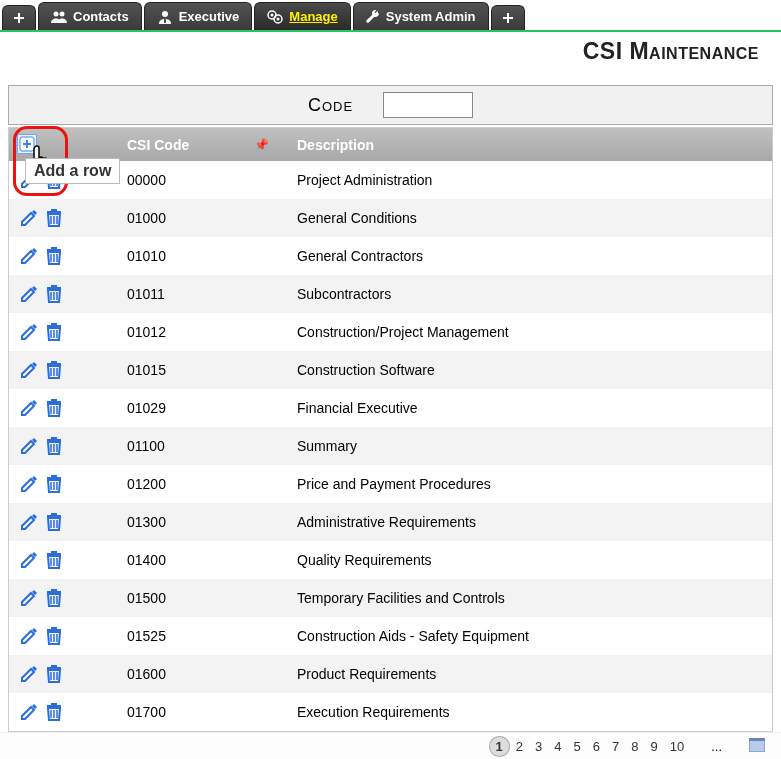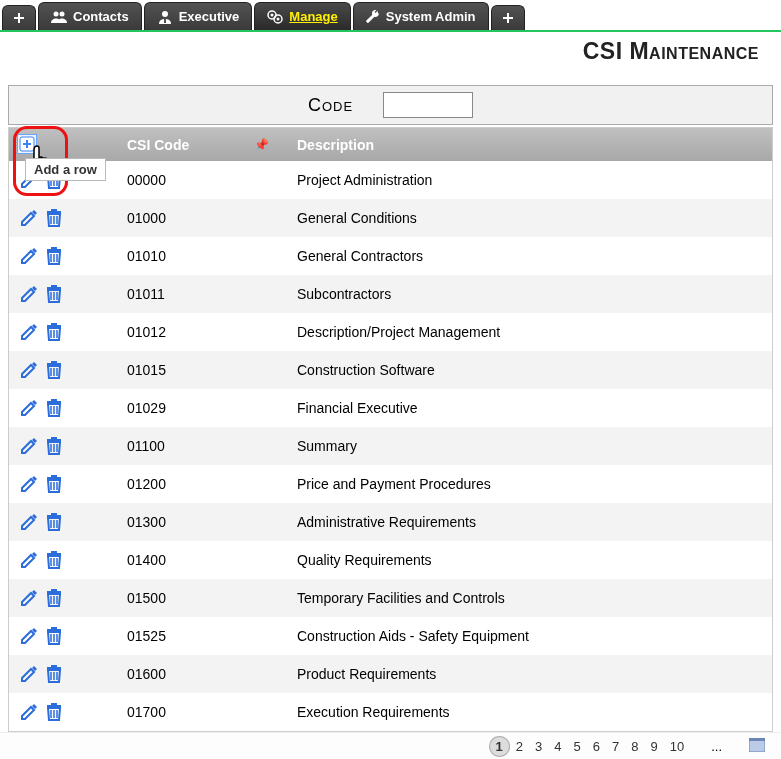--- a/index.html
+++ b/index.html
@@ -111,21 +111,21 @@
       background: #eef4ff;
       cursor: pointer;
     }
     .add-hint {
       position: absolute;
       left: 16px;
       top: 30px;
       background: #fff;
       border: 1px solid #bbb;
       padding: 3px 8px;
-      font-size: 13px;
+      font-size: 16px;
       color: #333;
       white-space: nowrap;
     }
     .highlight-circle {
       position: absolute;
       left: 4px;
       top: -2px;
       width: 55px;
       height: 70px;
       border: 3px solid #e11;
@@ -348,21 +348,21 @@
       </span>
       <span class="icon-btn">
         <svg width="18" height="20" viewBox="0 0 18 20">
                 <path d="M3 6h12l-1 12H4L3 6z" fill="none" stroke="#2a6ddb" stroke-width="2"></path>
                 <path d="M6 8v8M9 8v8M12 8v8" stroke="#2a6ddb" stroke-width="1.5"></path>
                 <path d="M2 4h14M7 4V2h4v2" fill="none" stroke="#2a6ddb" stroke-width="2"></path>
               </svg>
       </span>
     </td>
     <td class="code">01012</td>
-    <td class="desc">Description/Project Management</td>
+    <td class="desc">Construction/Project Management</td>
   </tr>
 
   <tr>
     <td class="actions">
       <span class="icon-btn">
         <svg width="20" height="20" viewBox="0 0 20 20">
                 <path d="M3 14l9-9 3 3-9 9H3v-3z" fill="none" stroke="#2a6ddb" stroke-width="2"></path>
                 <path d="M13 4l3 3 2-2-3-3-2 2z" fill="#2a6ddb"></path>
               </svg>
       </span>

